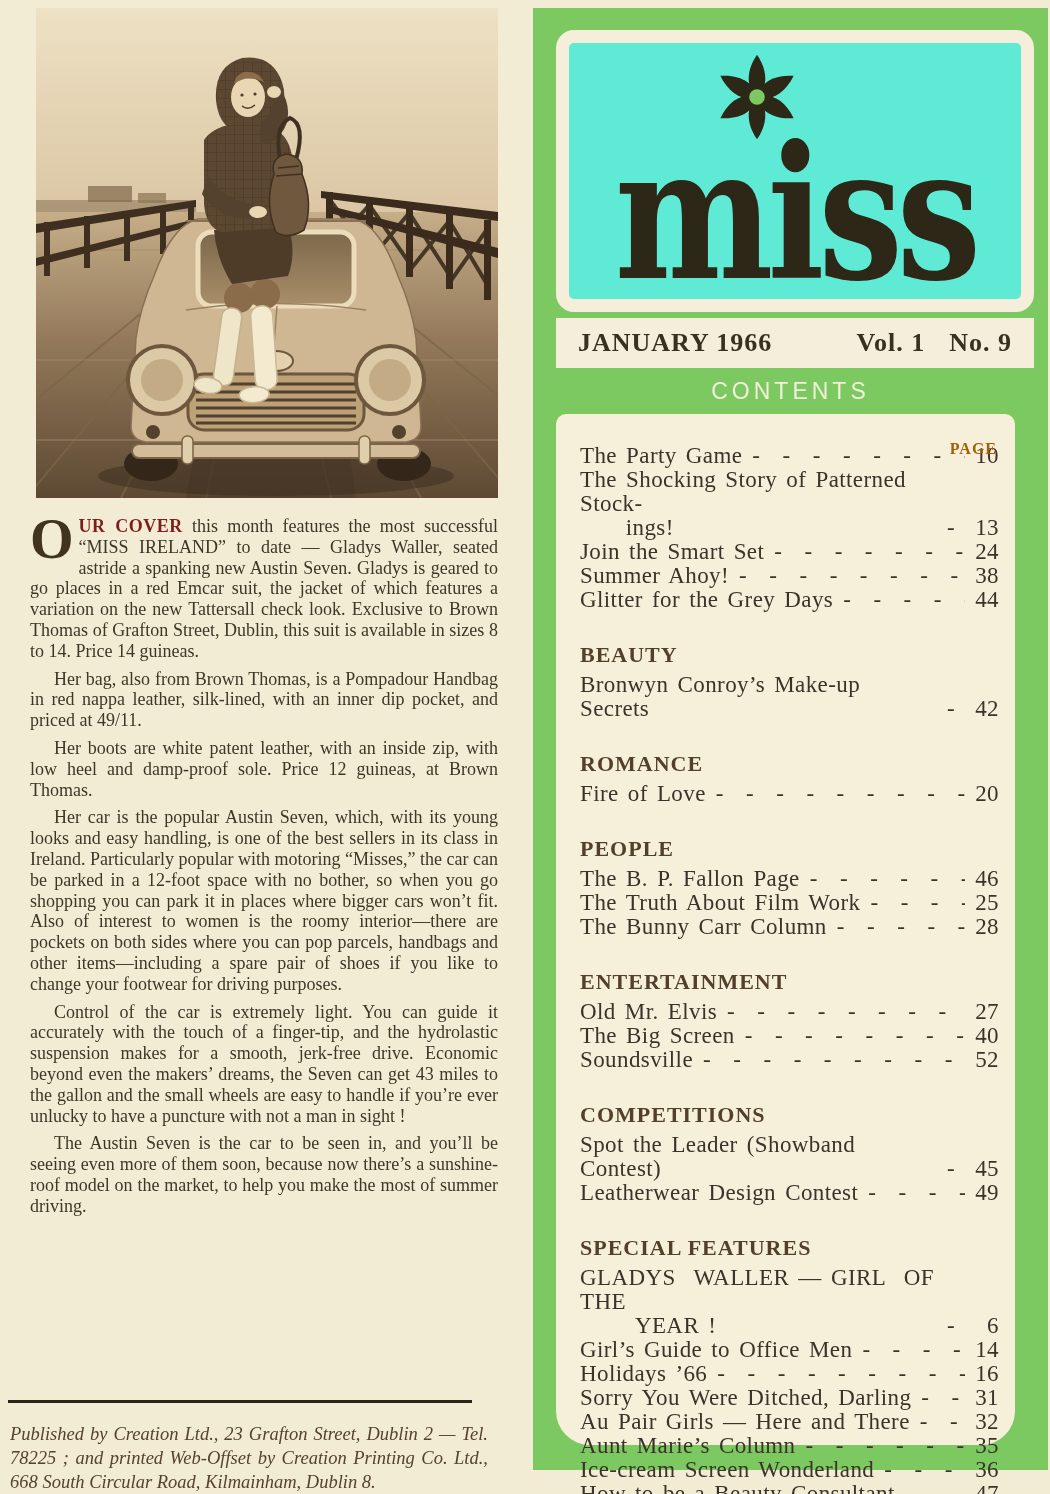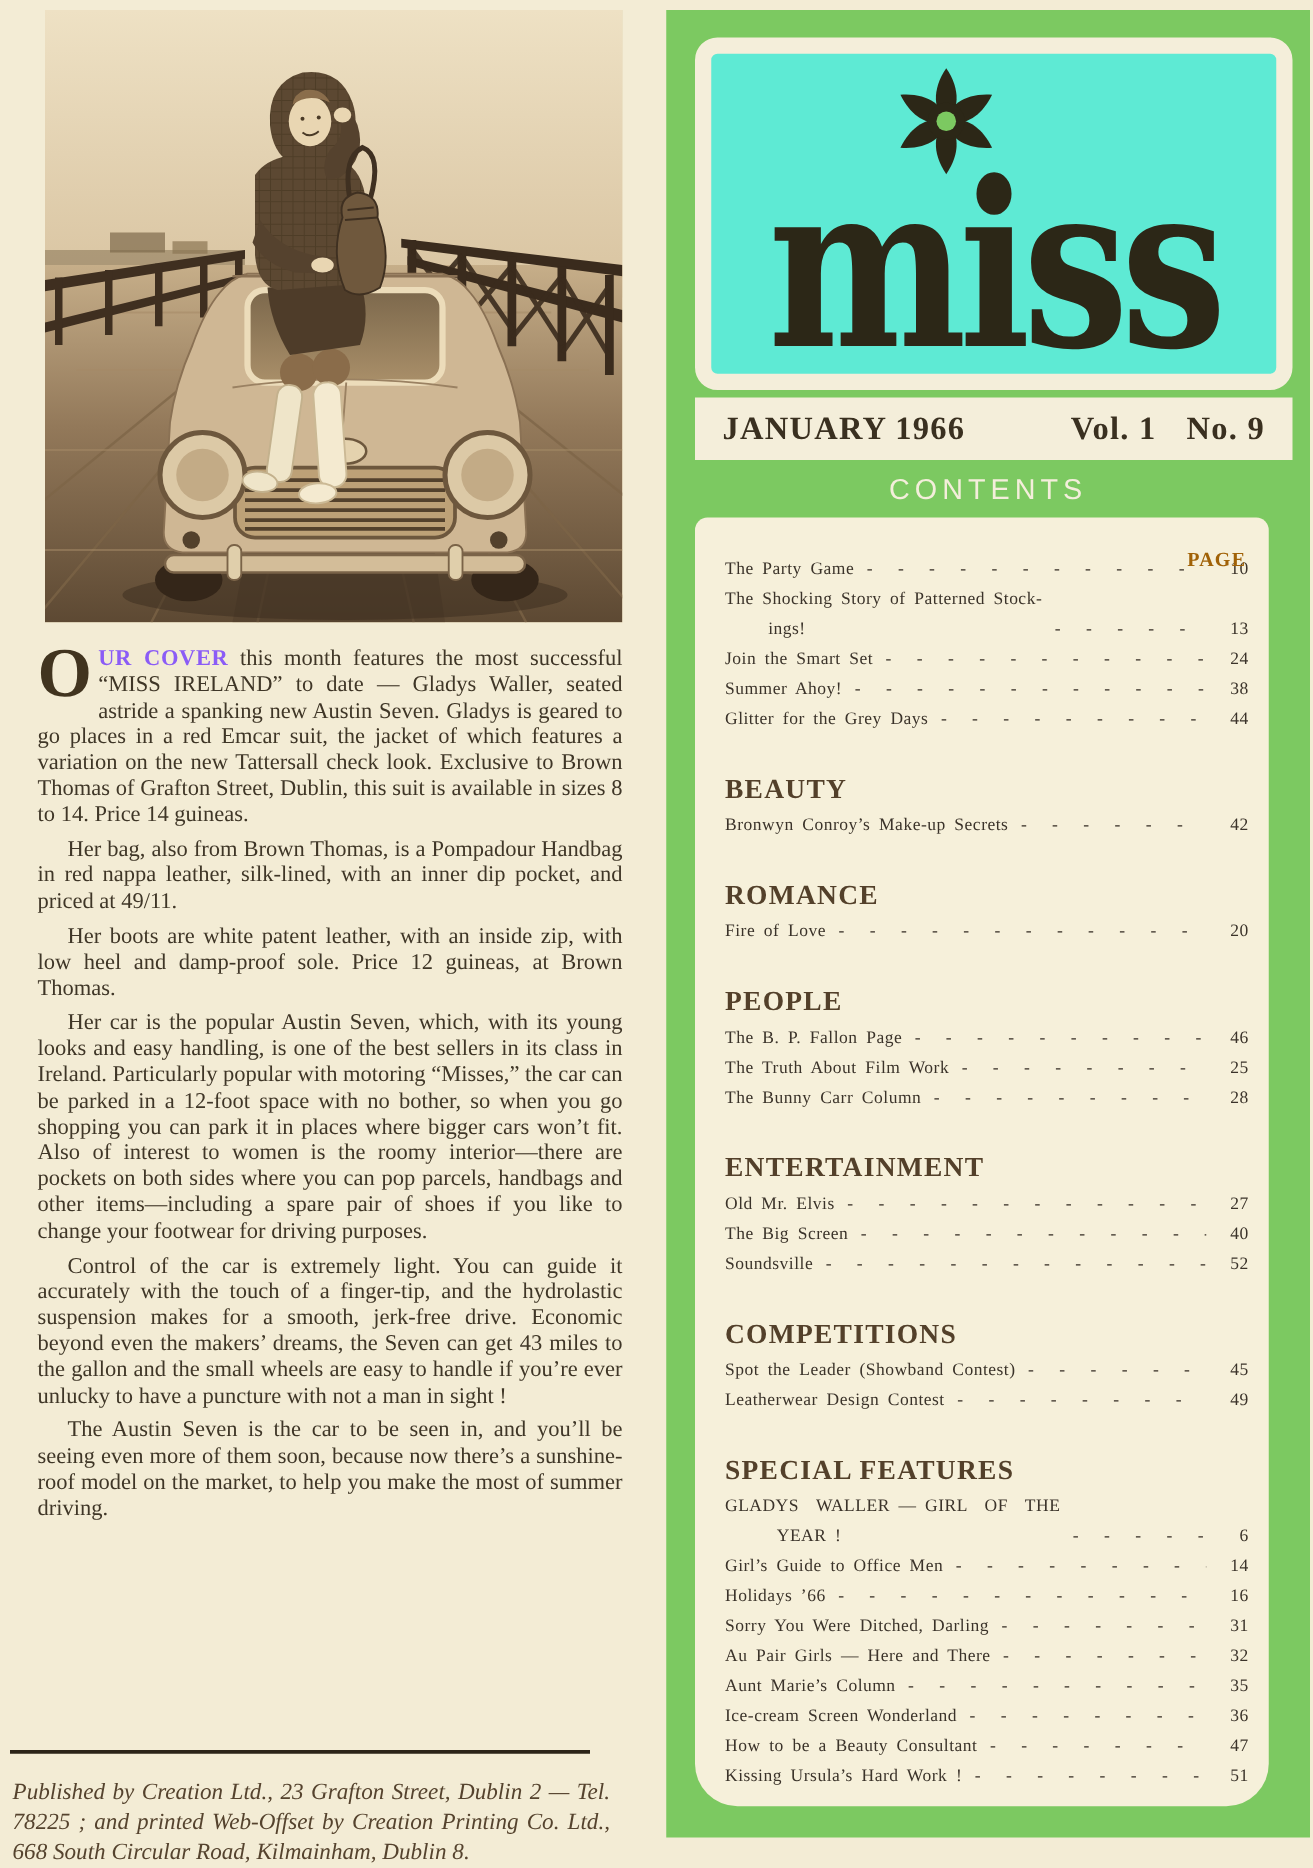--- a/index.html
+++ b/index.html
@@ -8,21 +8,21 @@
     background:#f3ecd5;
     font-family:"Liberation Serif", serif;
     color:#3f3627;
   }
   
   .photo-frame{position:absolute;left:36px;top:8px;width:462px;height:490px;background:#e6d7b8;overflow:hidden;}
   .article{position:absolute;left:30px;top:516px;width:468px;text-align:justify;font-size:18px;line-height:20.8px;}
   .article p{margin:0 0 7px 0;text-indent:24px;}
   .article p.first{text-indent:0;}
   .dropcap{float:left;font-size:56px;line-height:42px;font-weight:bold;color:#41341f;padding:2px 5px 0 0;}
-  .lead{font-weight:bold;color:#8b5cf6;letter-spacing:0.5px;}
+  .lead{font-weight:bold;color:#7f1d1d;letter-spacing:0.5px;}
   .footer-rule{position:absolute;left:8px;top:1400px;width:464px;height:3px;background:#2c2418;}
   .imprint{position:absolute;left:10px;top:1422px;width:478px;font-style:italic;font-size:18.5px;line-height:24px;text-align:justify;color:#55432e;}
   
   .panel{position:absolute;left:533px;top:8px;width:515px;height:1462px;background:#7cc961;}
   .logo-box{position:absolute;left:23px;top:22px;width:452px;height:256px;background:#5eead4;border:13px solid #f4eeda;border-radius:18px;}
   .miss-word{position:absolute;left:0;right:0;bottom:-6px;text-align:center;
     font-family:"DejaVu Serif", serif;font-weight:bold;font-size:150px;line-height:150px;
     letter-spacing:-6px;color:#2c2717;transform:scaleY(1.22);transform-origin:50% 100%;}
   .flower{position:absolute;left:142px;top:6px;width:92px;height:96px;}
   .date-band{position:absolute;left:23px;top:310px;width:478px;height:50px;background:#f4eeda;
@@ -30,21 +30,21 @@
     font-weight:bold;font-size:26px;color:#3a3020;letter-spacing:1px;gap:40px;}
   .vol-no{display:flex;gap:24px;}
   .contents-strip{position:absolute;left:0;top:360px;width:100%;height:46px;
     display:flex;align-items:center;justify-content:center;
     font-family:"Liberation Sans", sans-serif;font-size:23px;letter-spacing:4px;color:#f4eedb;}
   .contents-box{position:absolute;left:23px;top:406px;width:459px;height:1031px;background:#f6f0da;
     border-radius:10px 10px 34px 34px;box-sizing:border-box;padding:30px 16px 0 24px;}
   .page-label{position:absolute;top:26px;right:18px;font-size:16px;font-weight:bold;letter-spacing:1px;color:#a16207;}
   .section{margin-bottom:30px;}
   .section-heading{font-size:22px;font-weight:bold;color:#53402a;letter-spacing:1px;margin-bottom:5px;}
-  .entry{display:flex;align-items:flex-end;font-size:14px;line-height:24px;color:#3b332a;letter-spacing:0.4px;word-spacing:3px;}
+  .entry{display:flex;align-items:flex-end;font-size:23px;line-height:24px;color:#3b332a;letter-spacing:0.4px;word-spacing:3px;}
   .entry-title{white-space:pre-wrap;flex:0 1 auto;}
   .entry-leader{flex:1 1 12px;min-width:12px;overflow:hidden;white-space:nowrap;padding:0 6px 0 10px;word-spacing:16px;color:#3b332a;}
   .entry-page{flex:0 0 34px;text-align:right;}
 </style>
 </head>
 <body>
 
 <div class="photo-frame">
   <svg width="462" height="490" viewBox="0 0 462 490">
     <defs>

